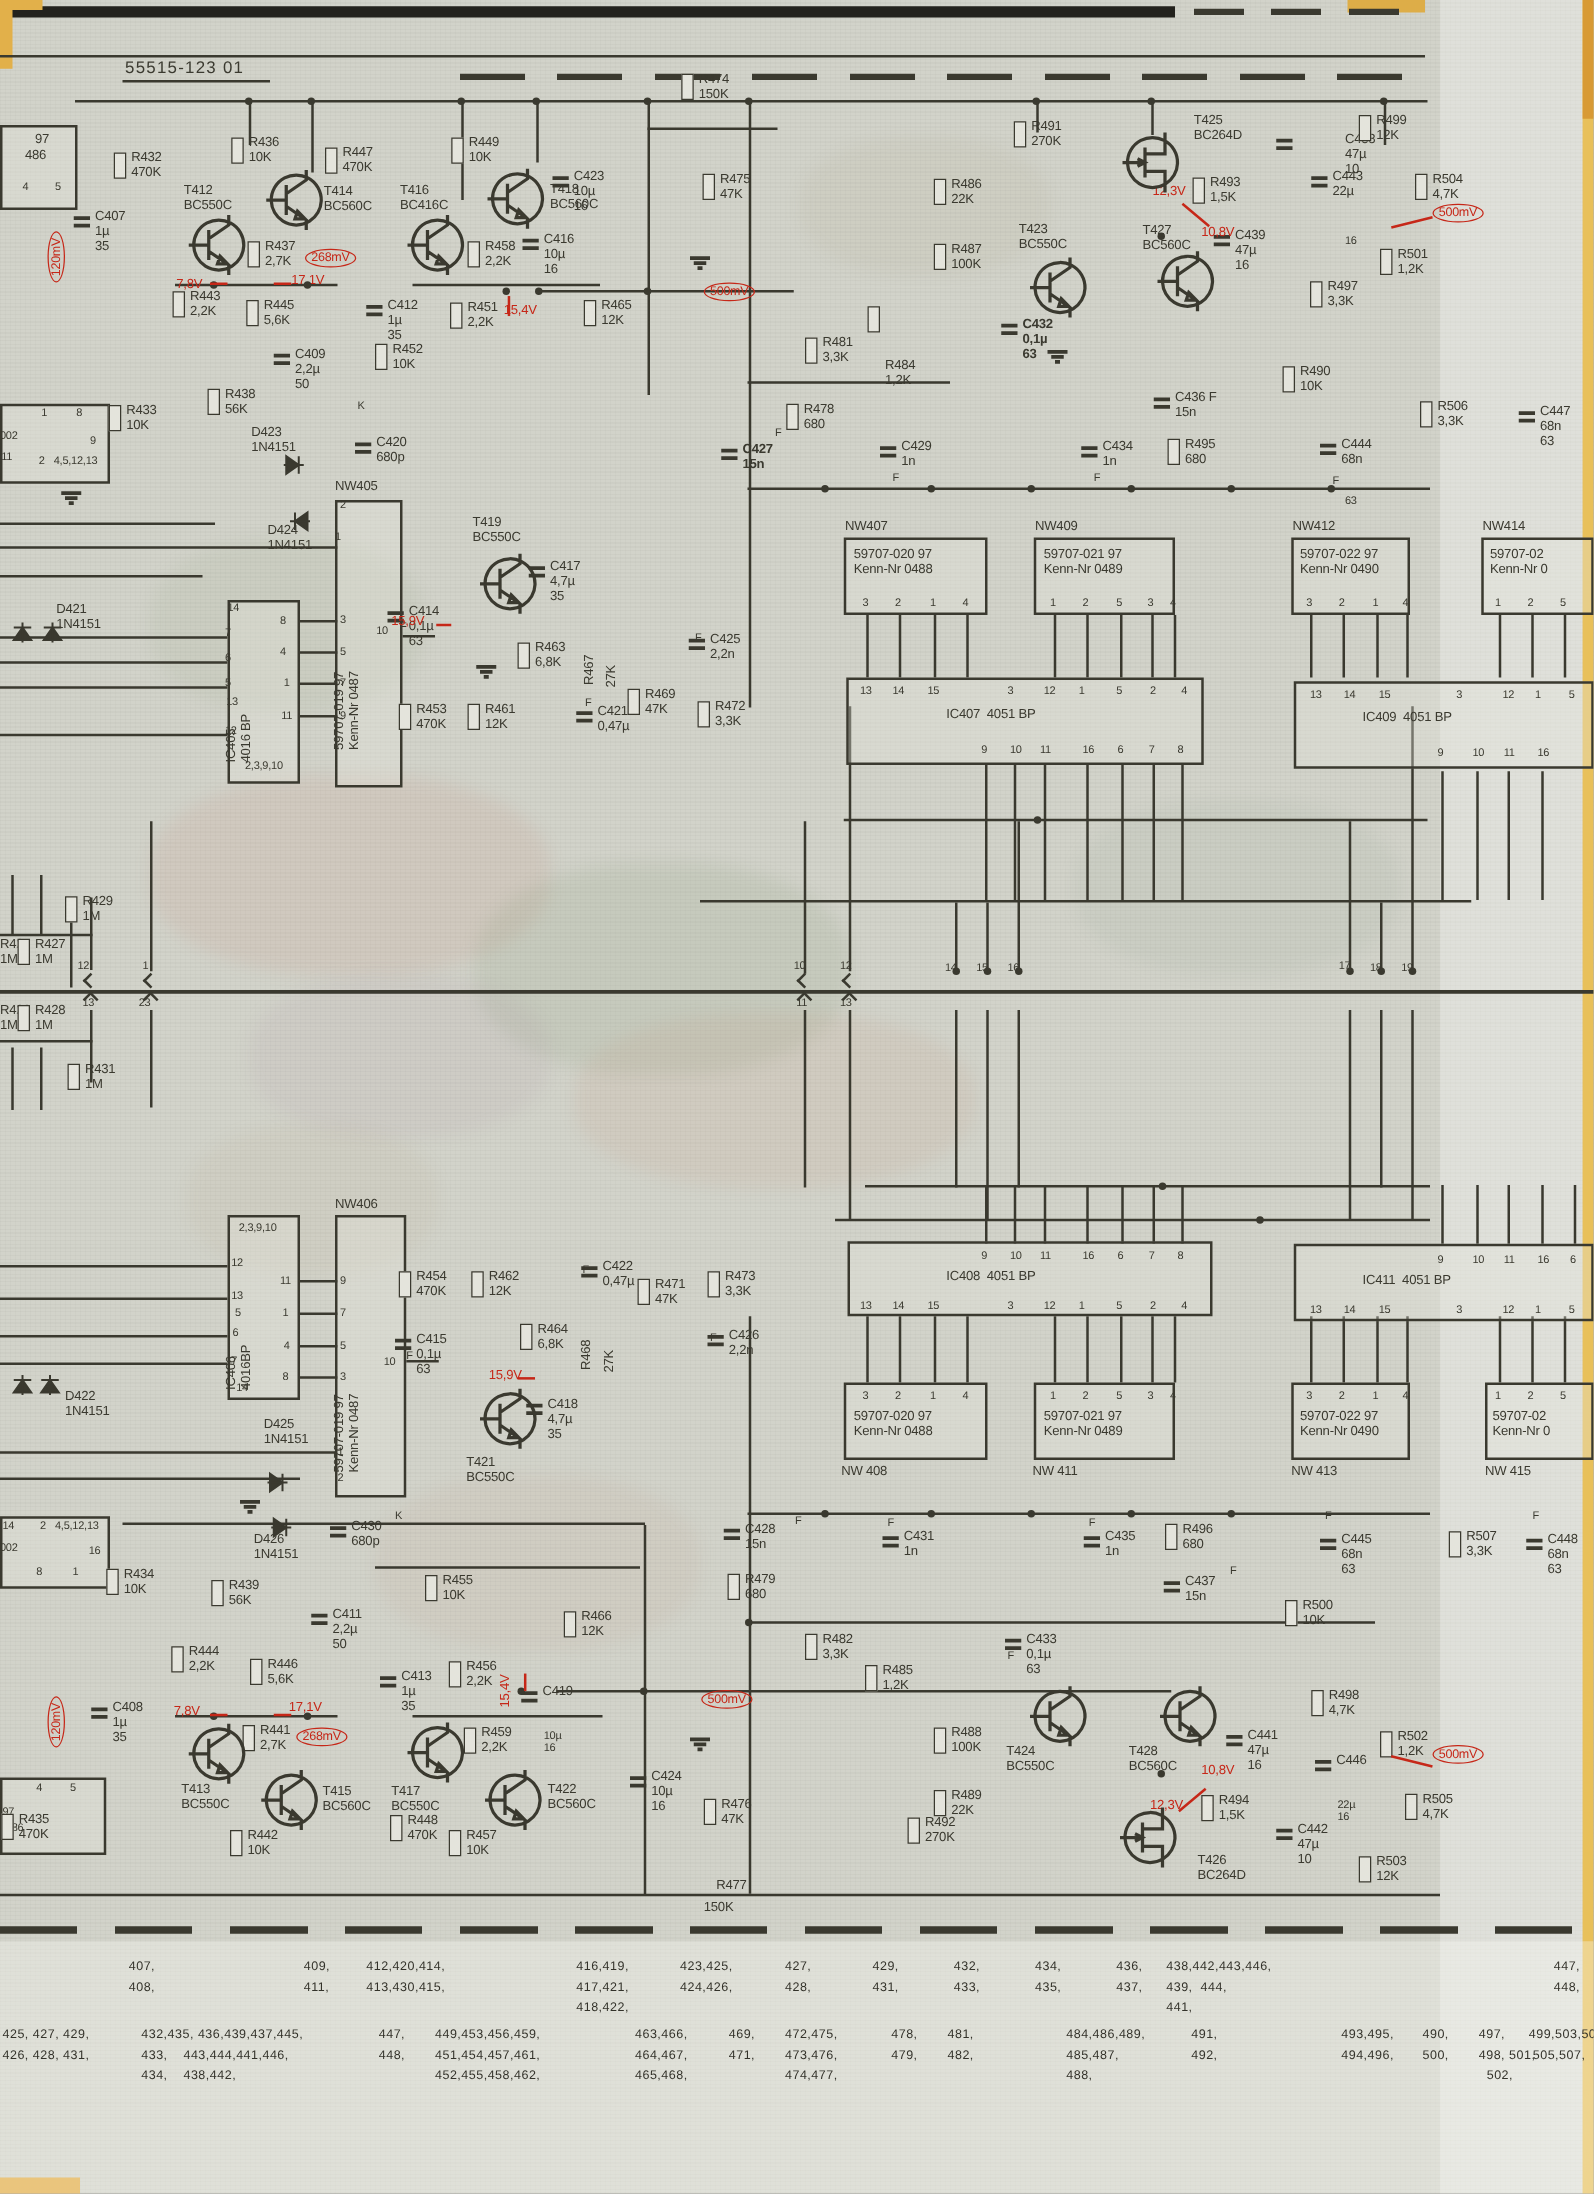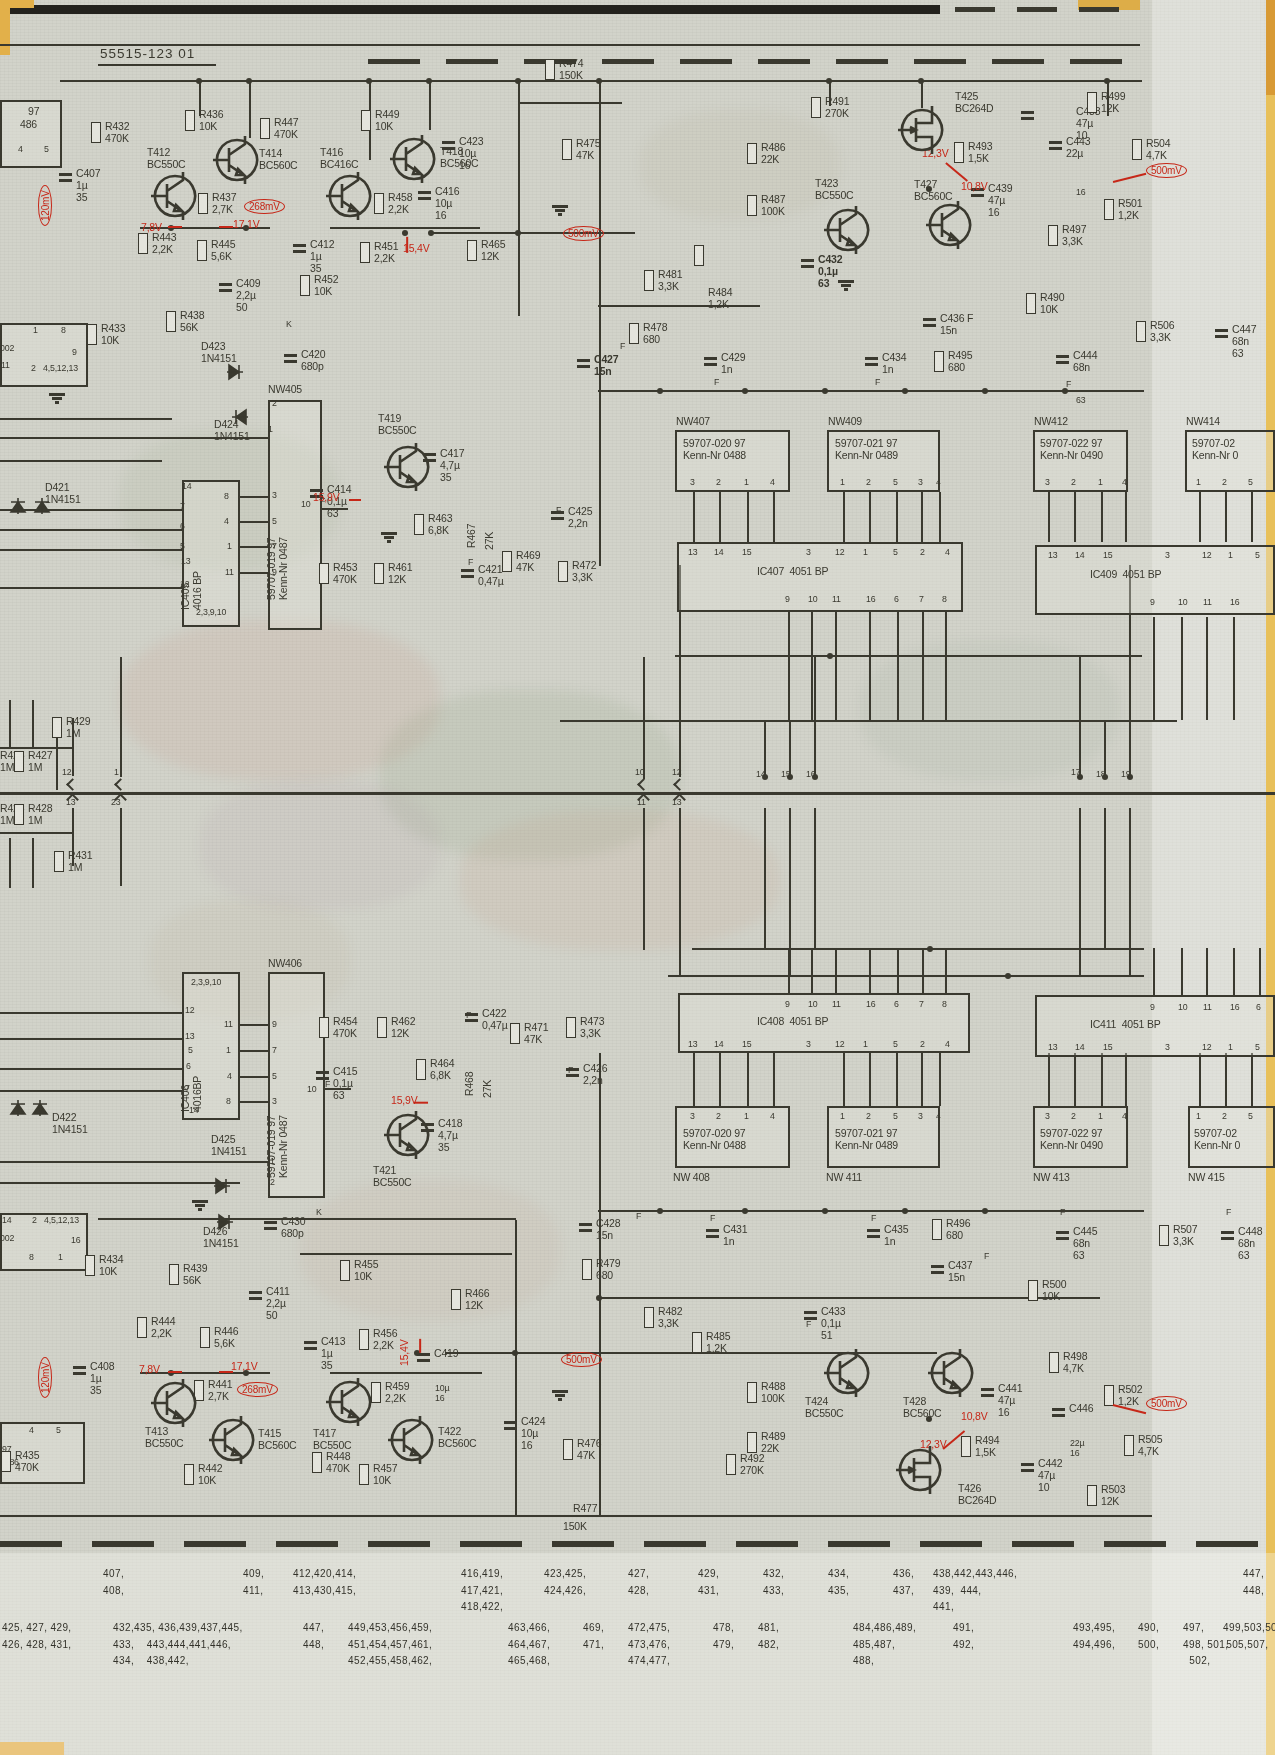--- a/index.html
+++ b/index.html
@@ -732,21 +732,21 @@
 1,2K</div>
     <div class="sym res" style="left: 692px; top: 1332px; width: 10px; height: 21px;"></div>
     <div class="lbl" style="left: 761px; top: 1381px;">R488
 100K</div>
     <div class="sym res" style="left: 747px; top: 1382px; width: 10px; height: 21px;"></div>
     <div class="lbl" style="left: 761px; top: 1431px;">R489
 22K</div>
     <div class="sym res" style="left: 747px; top: 1432px; width: 10px; height: 21px;"></div>
     <div class="lbl" style="left: 821px; top: 1306px;">C433
 0,1µ
-51</div>
+63</div>
     <div class="capbar" style="left: 804px; top: 1311px; width: 13px; height: 2.6px;"></div>
     <div class="capbar" style="left: 804px; top: 1317px; width: 13px; height: 2.6px;"></div>
     <div class="lbl small" style="left: 806px; top: 1320px;">F</div>
     <div class="lbl" style="left: 805px; top: 1396px;">T424
 BC550C</div>
     <div class="lbl" style="left: 903px; top: 1396px;">T428
 BC560C</div>
     <div class="lbl" style="left: 975px; top: 1435px;">R494
 1,5K</div>
     <div class="sym res" style="left: 961px; top: 1436px; width: 10px; height: 21px;"></div>

